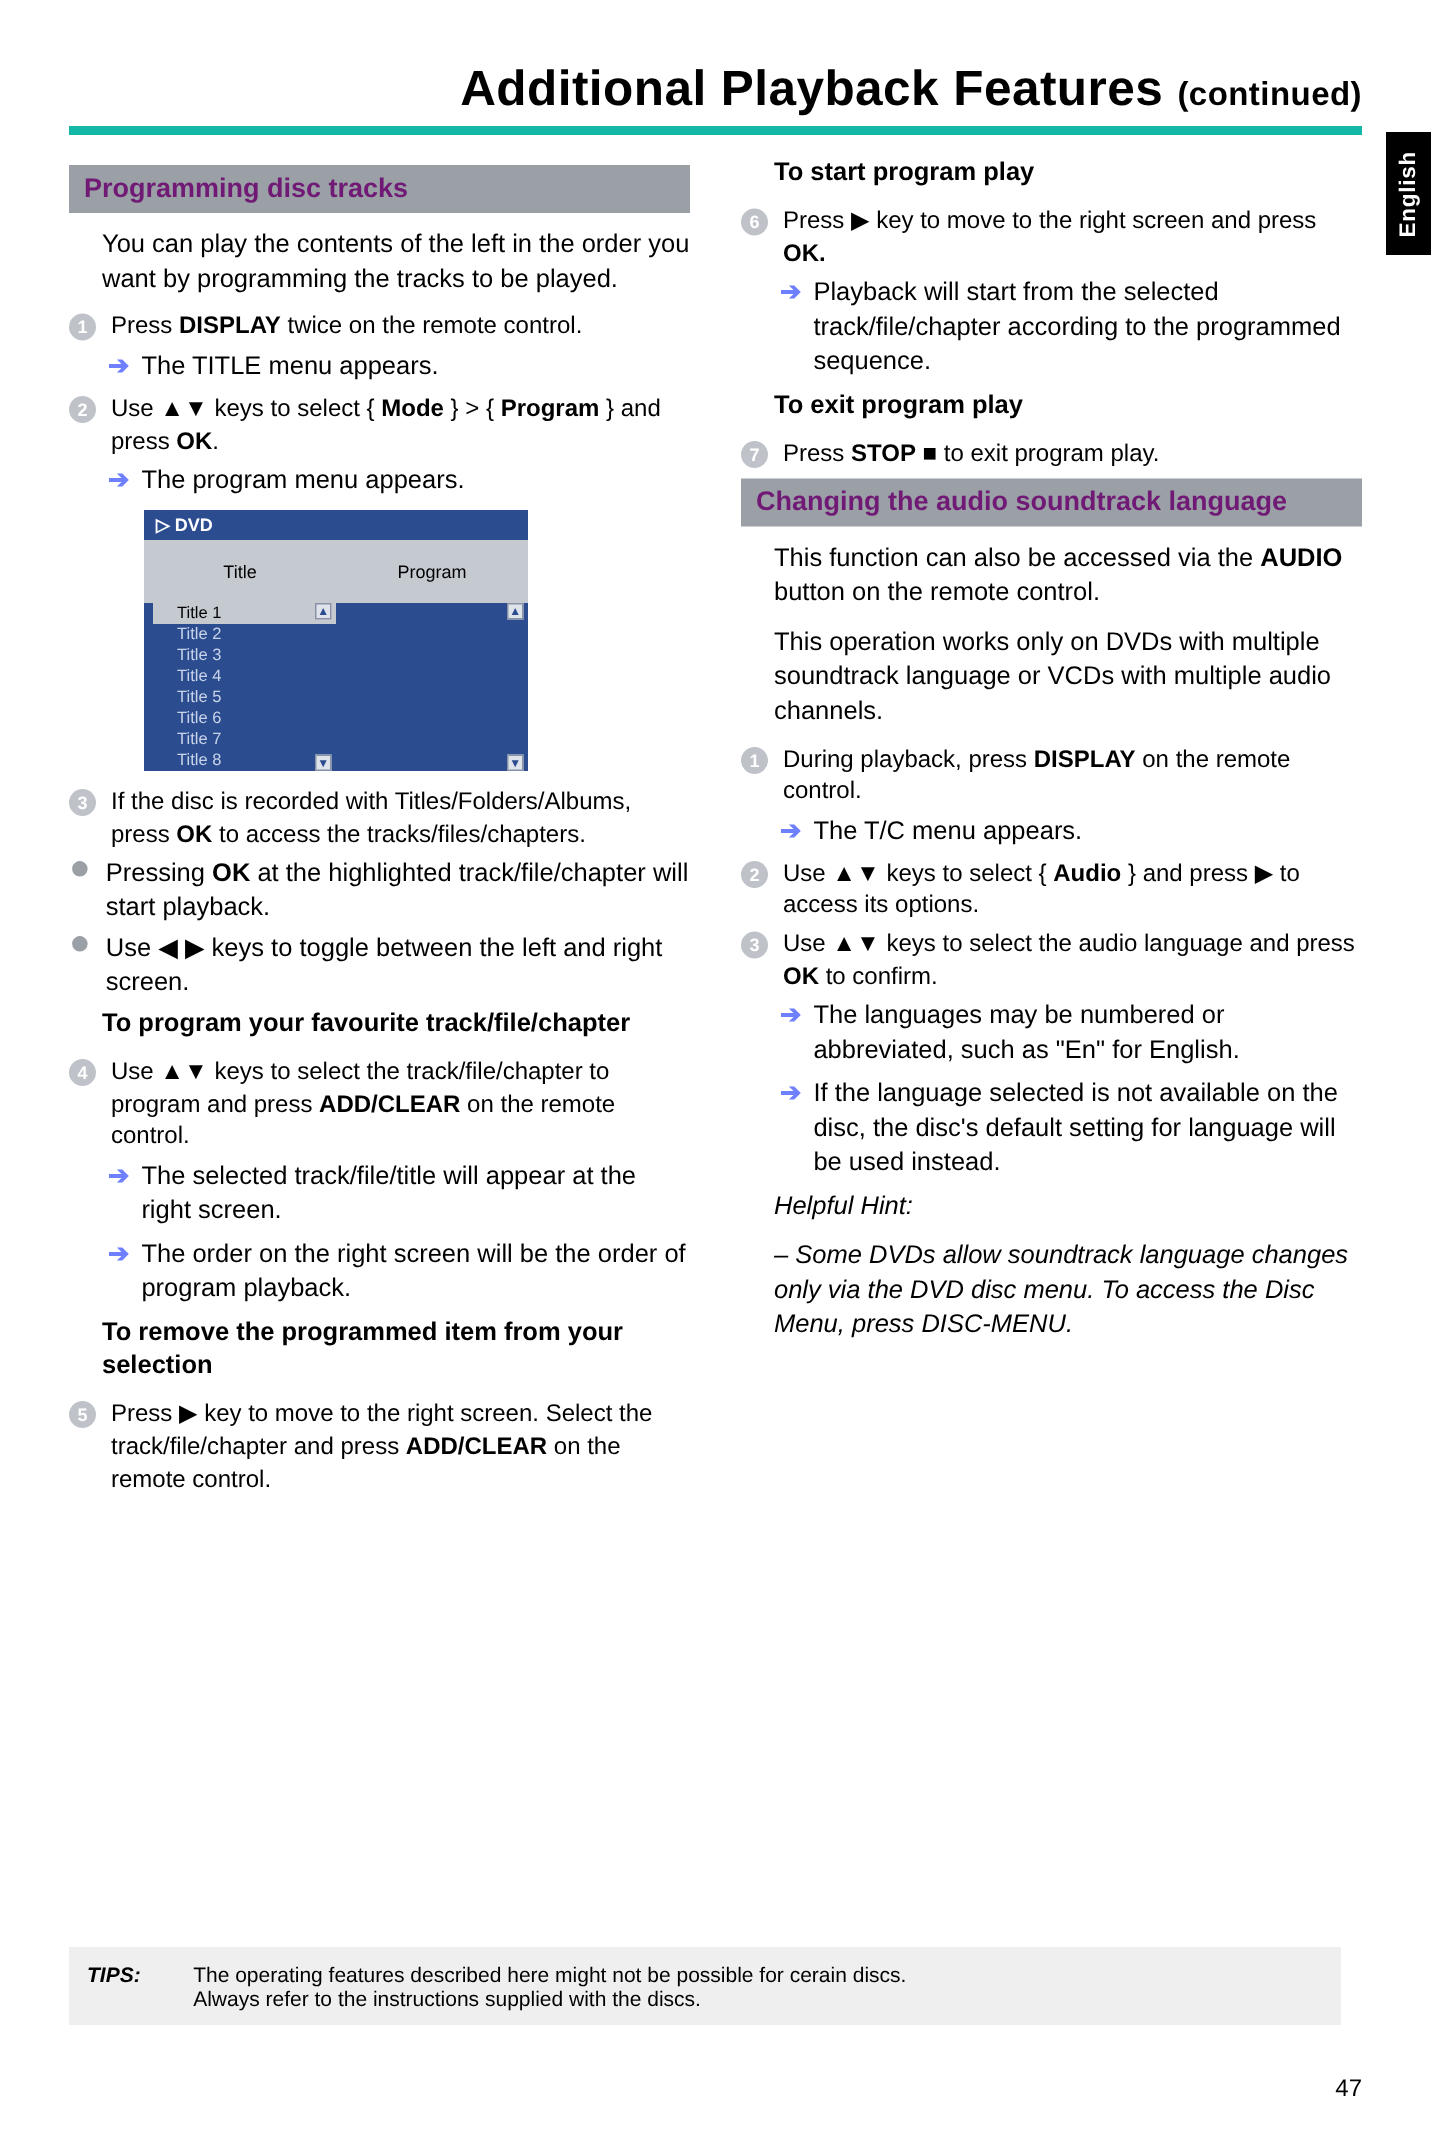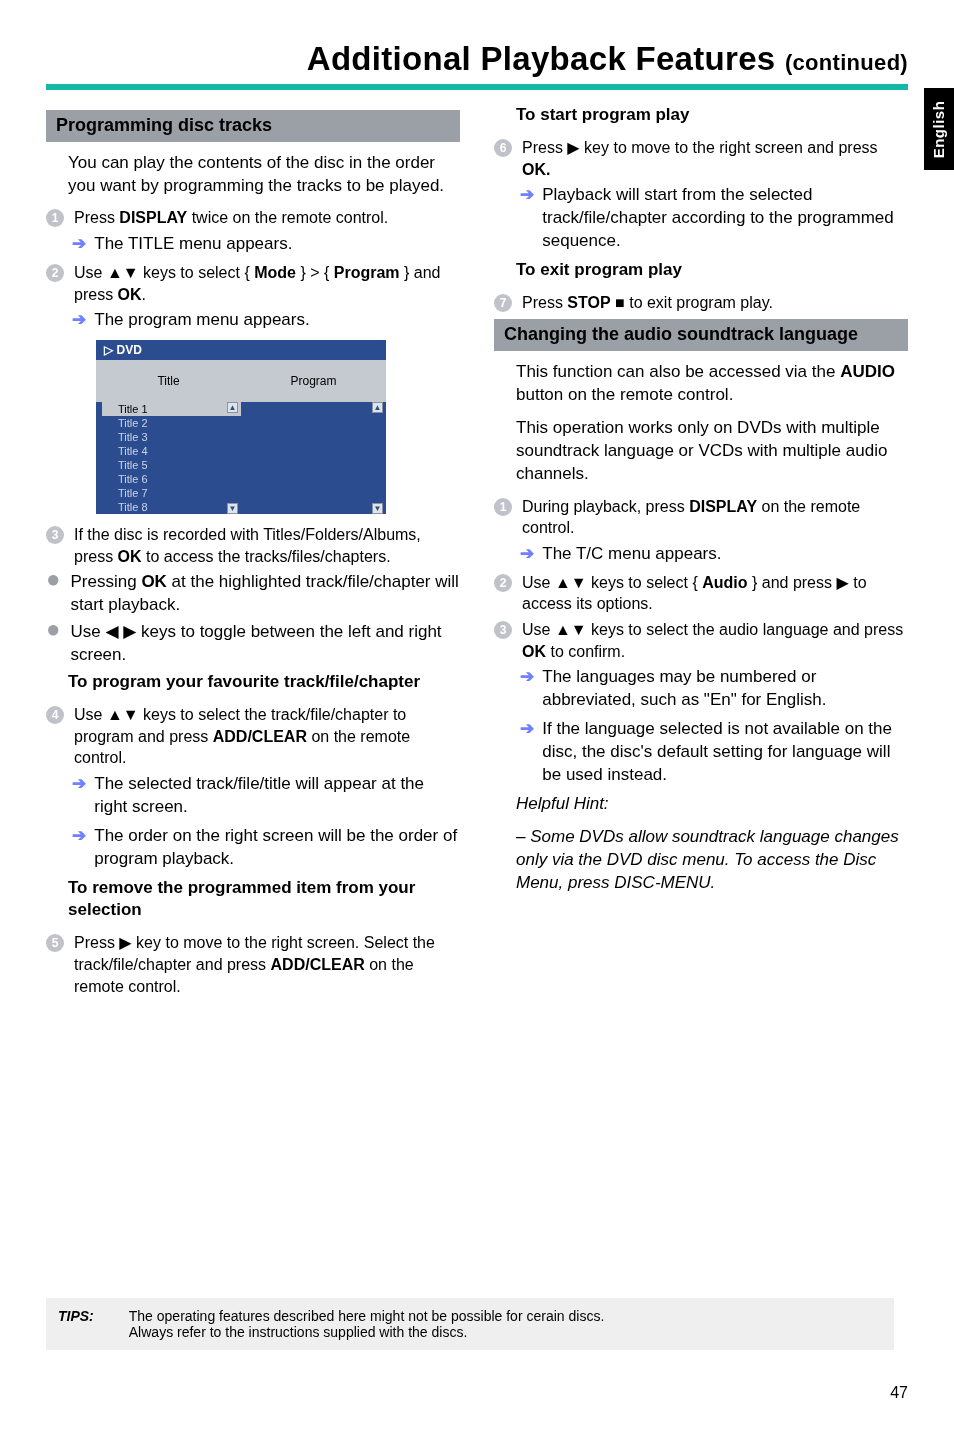--- a/index.html
+++ b/index.html
@@ -35,21 +35,21 @@
     font-size:33px;
     font-weight:700;
     letter-spacing:.3px;
     text-align:right;
   }
   .cont{font-size:22px;font-weight:600;}
 
   
   .section-band{
     background:var(--band);
-    color:#000000;
+    color:#701a75;
     font-weight:600;
     padding:5px 10px;
     margin:6px 0 10px 0;
     font-size:18px;
     line-height:1.2;
   }
 
   
   .cols{display:flex;gap:34px;}
   .col{width:50%;}
@@ -68,21 +68,21 @@
     display:flex;align-items:center;justify-content:center;margin-top:2px;
   }
   .step .body{flex:1;font-size:16px;line-height:1.35;}
   .arrow-line{display:flex;gap:8px;margin:2px 0 6px 26px;font-size:17px;line-height:1.35;}
   .arrow-line .arr{color:#6f80ff;font-weight:700;}
   .bul-line{display:flex;gap:10px;margin:4px 0;font-size:17px;line-height:1.35;}
   .bul-line .bdot{color:#9aa0a6;font-size:24px;line-height:18px;margin-top:-1px;}
 
   
   .menu-fig{
-    width:290px;
+    width:256px;
     margin:8px 0 10px 50px;
     font-size:12px;
   }
   .menu-top{
     background:var(--menu-blue);
     color:#fff;
     padding:3px 8px;
     font-weight:600;
   }
   .menu-head-row{display:flex;background:var(--menu-grey);}
@@ -141,21 +141,21 @@
     <span class="cont">(continued)</span>
   </h1>
 </div>
 
 <div class="cols">
 
   <div class="col">
 
     <div class="section-band">Programming disc tracks</div>
 
-    <p class="indent">You can play the contents of the disc in the order you want by programming the tracks to be played.</p>
+    <p class="indent">You can play the contents of the left in the order you want by programming the tracks to be played.</p>
 
     <div class="step">
       <div class="num">1</div>
       <div class="body">Press <b>DISPLAY</b> twice on the remote control.</div>
     </div>
     <div class="arrow-line">
       <span class="arr">➔</span>
       <span>The TITLE menu appears.</span>
     </div>
 

